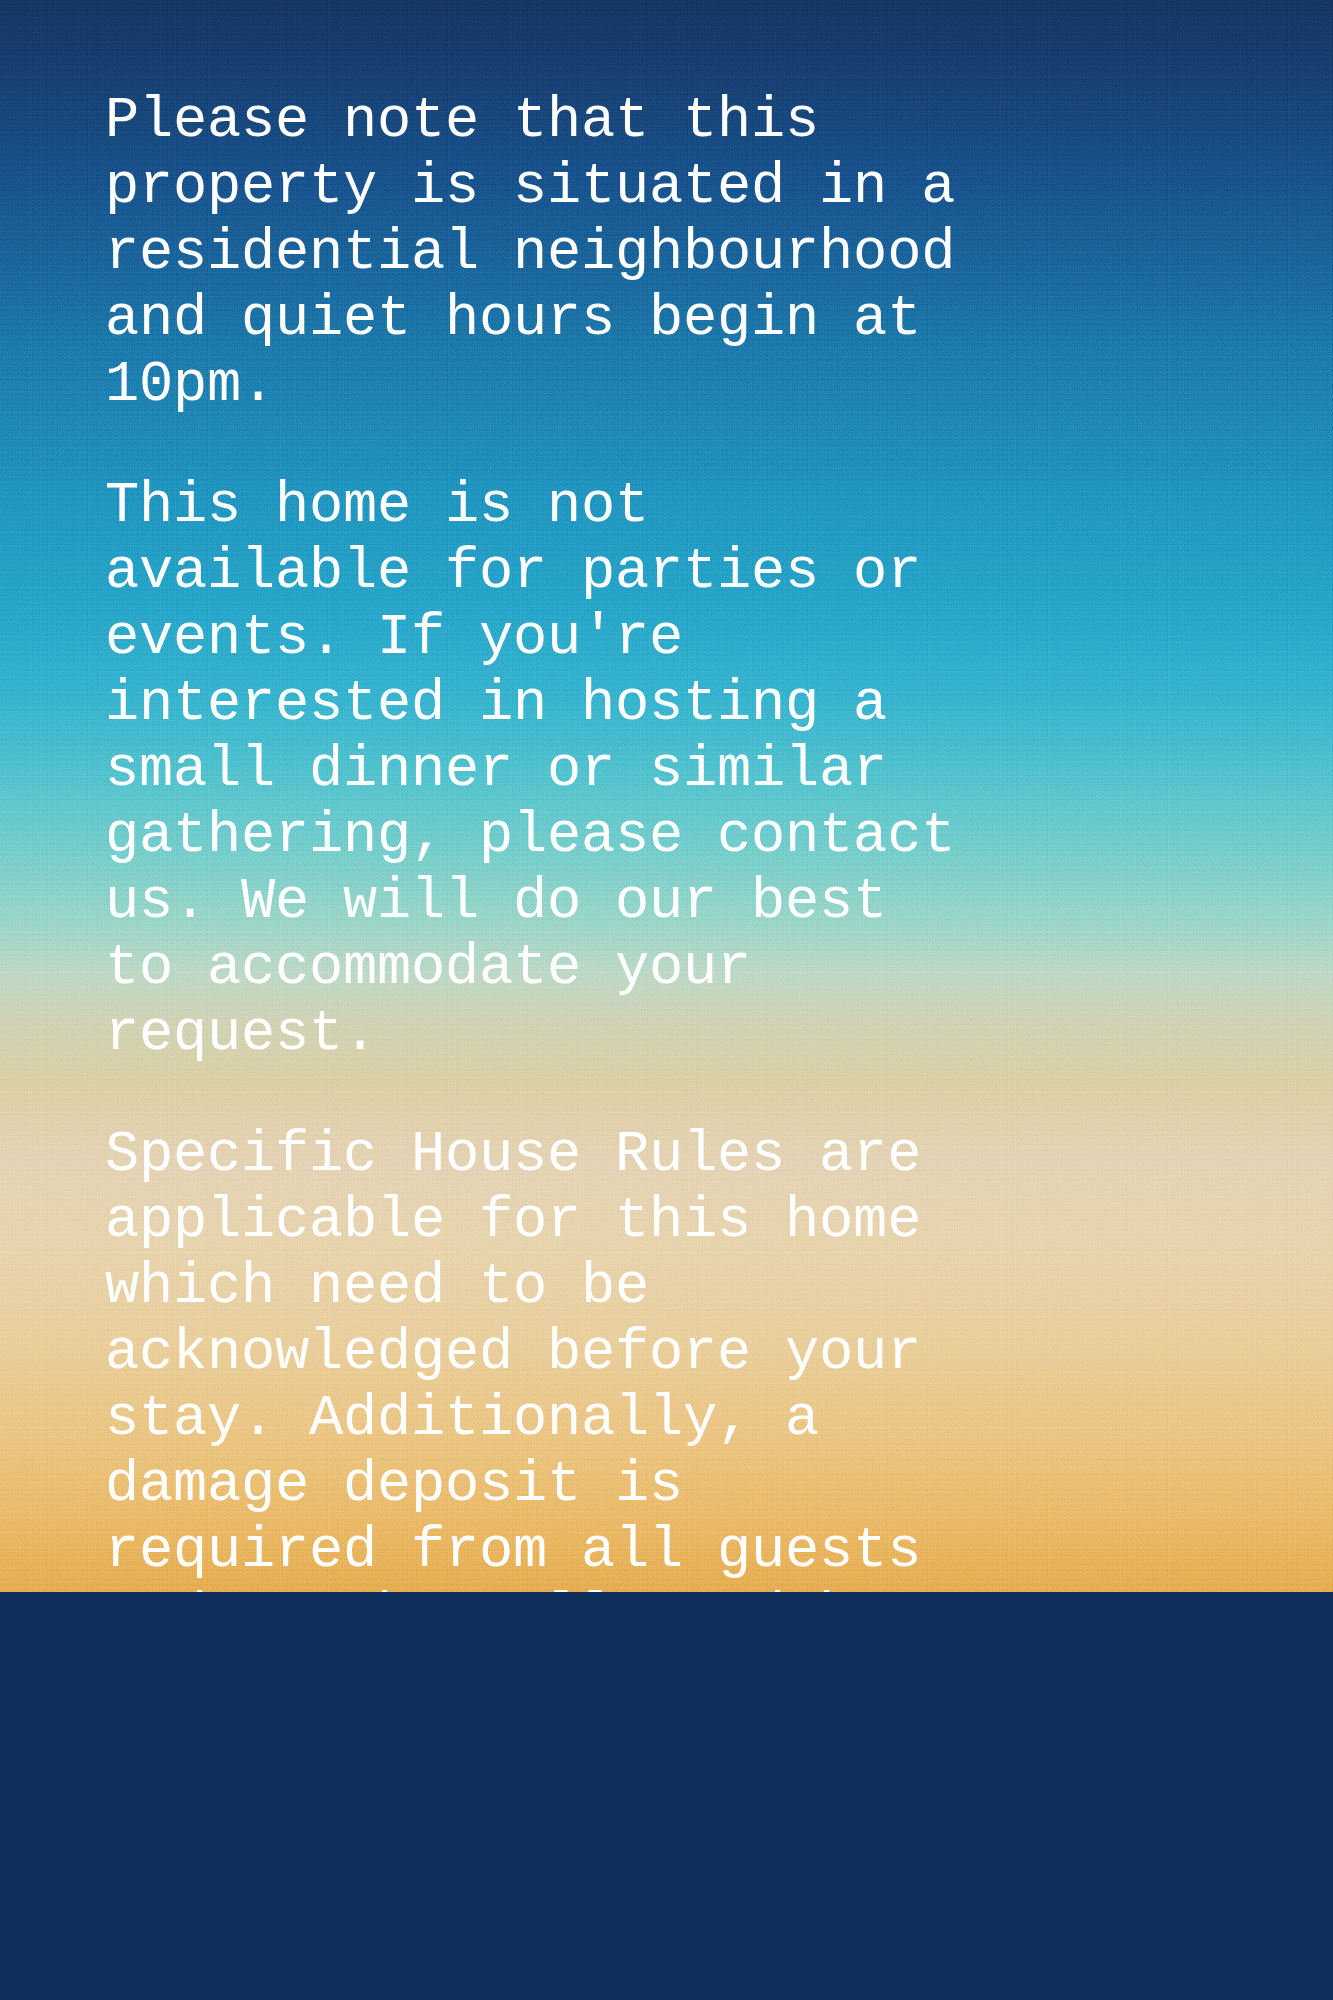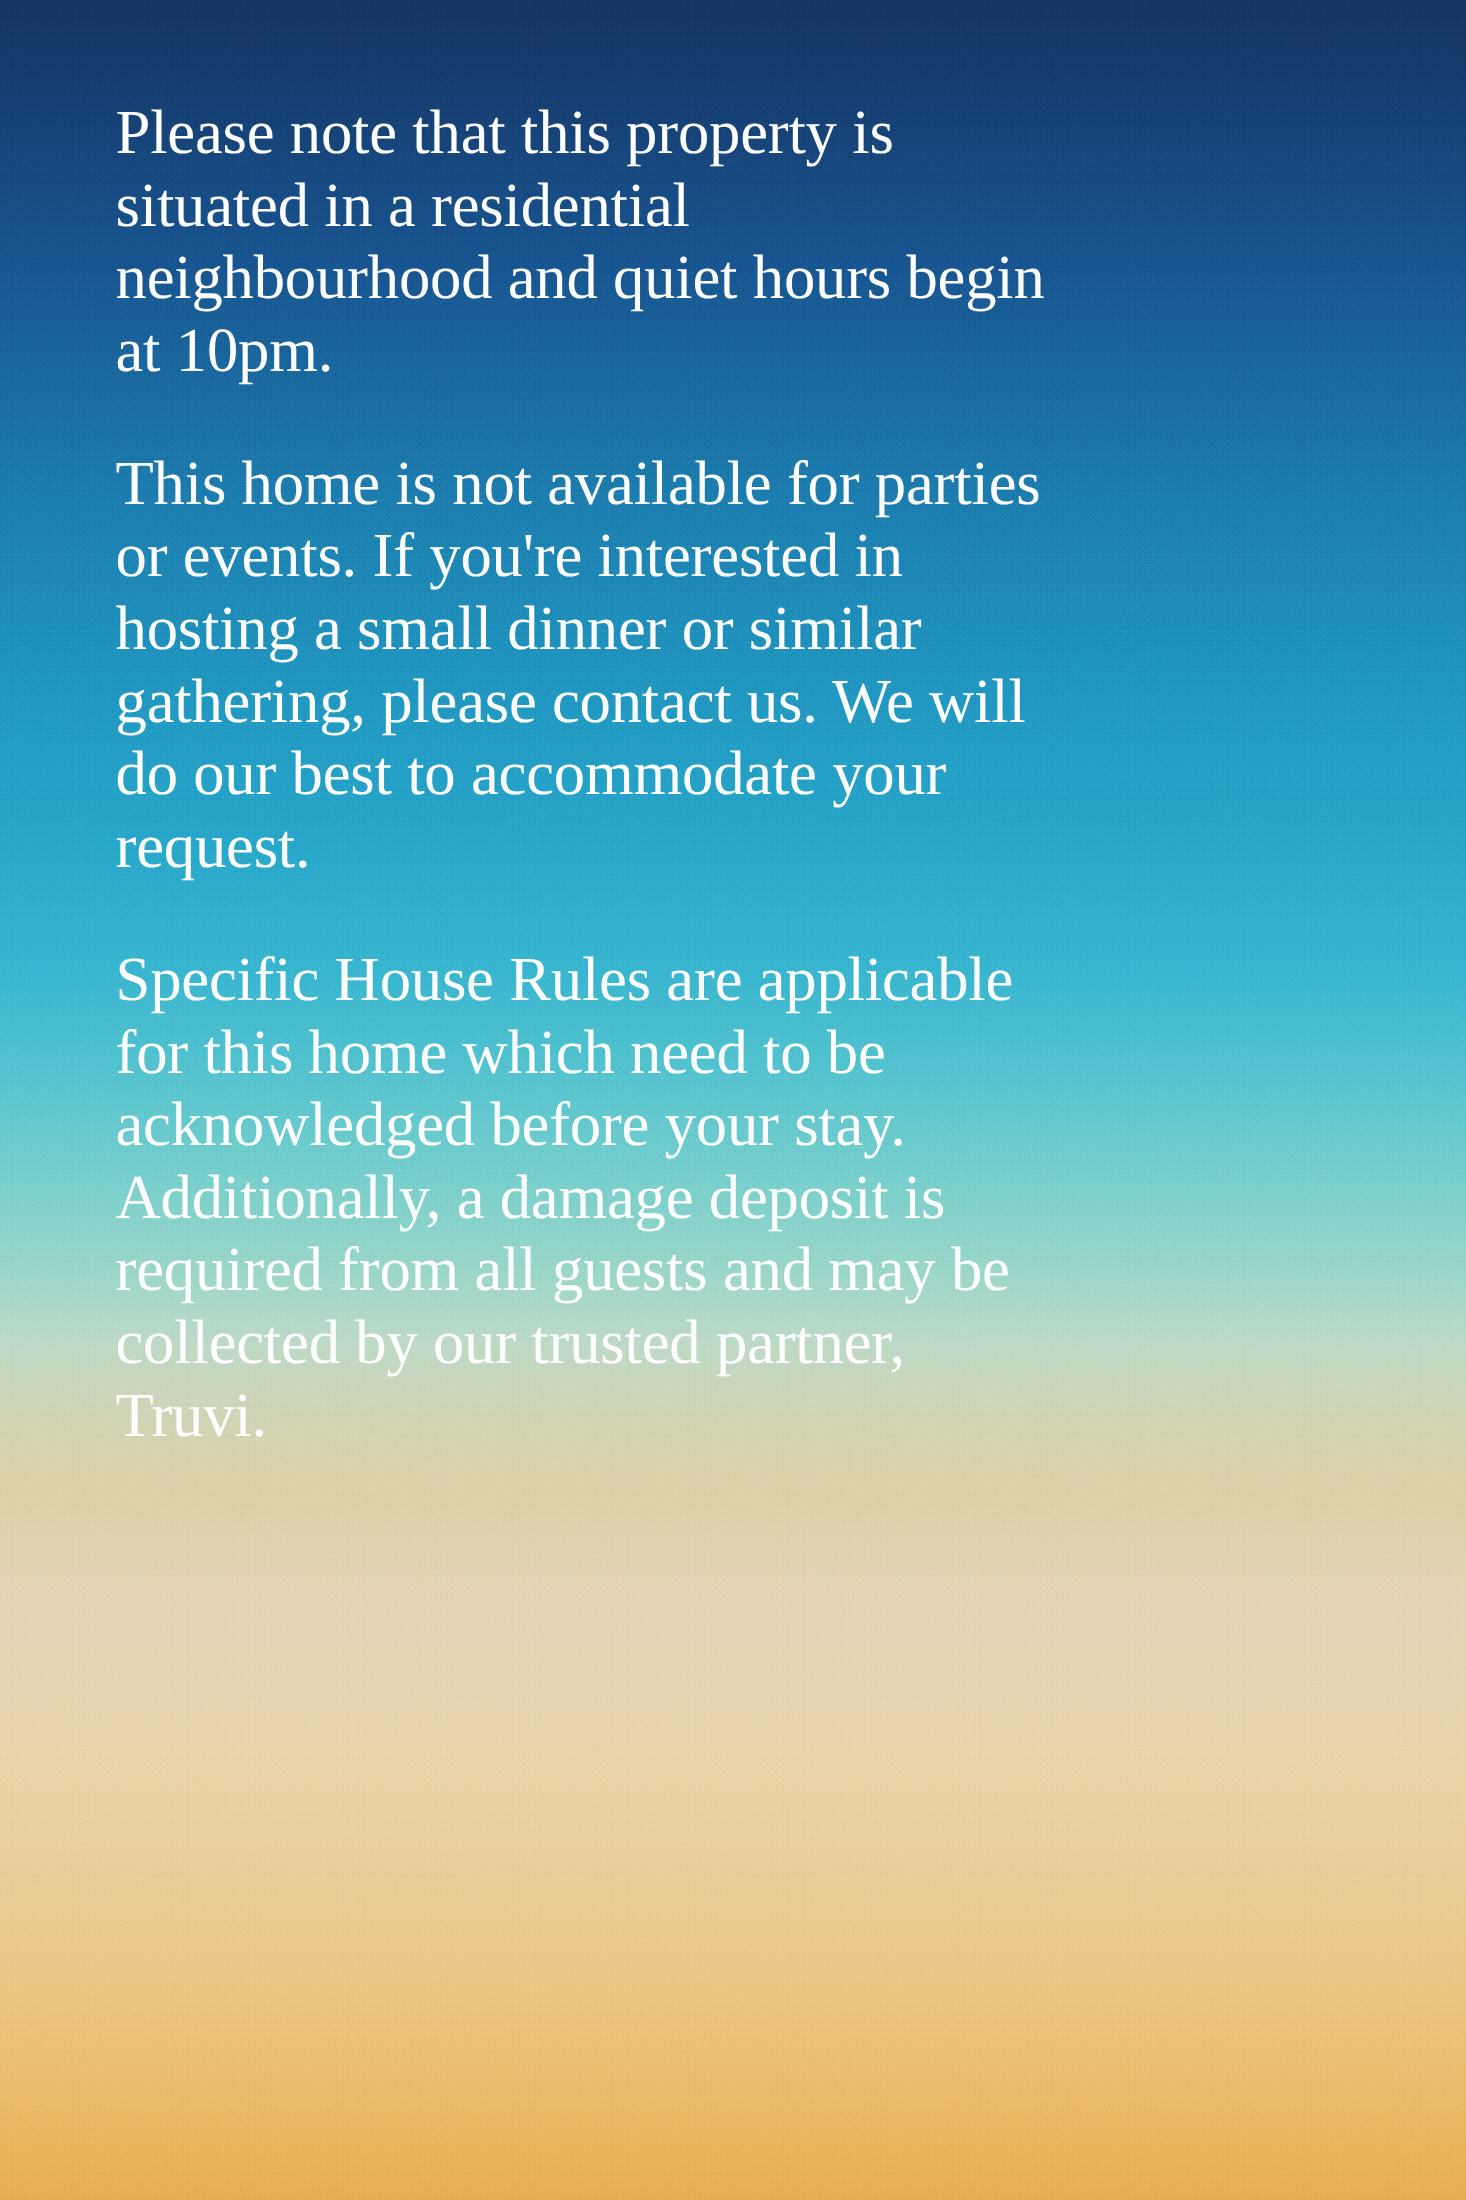--- a/index.html
+++ b/index.html
@@ -4,23 +4,23 @@
 <style>
   html, body {
     margin: 0;
     padding: 0;
     background: #0f2f5c;
   }
 
   #canvas {
     position: relative;
     width: 1333px;
-    height: 2000px;
+    height: 1592px;
     overflow: hidden;
-    font-family: Liberation Serif, serif;
+    font-family: Liberation Mono, monospace;
   }
 
   
   .bg-gradient {
     position: absolute;
     inset: 0;
     background: linear-gradient(
       to bottom,
       #133461   0px,
       #15396a   3%,

